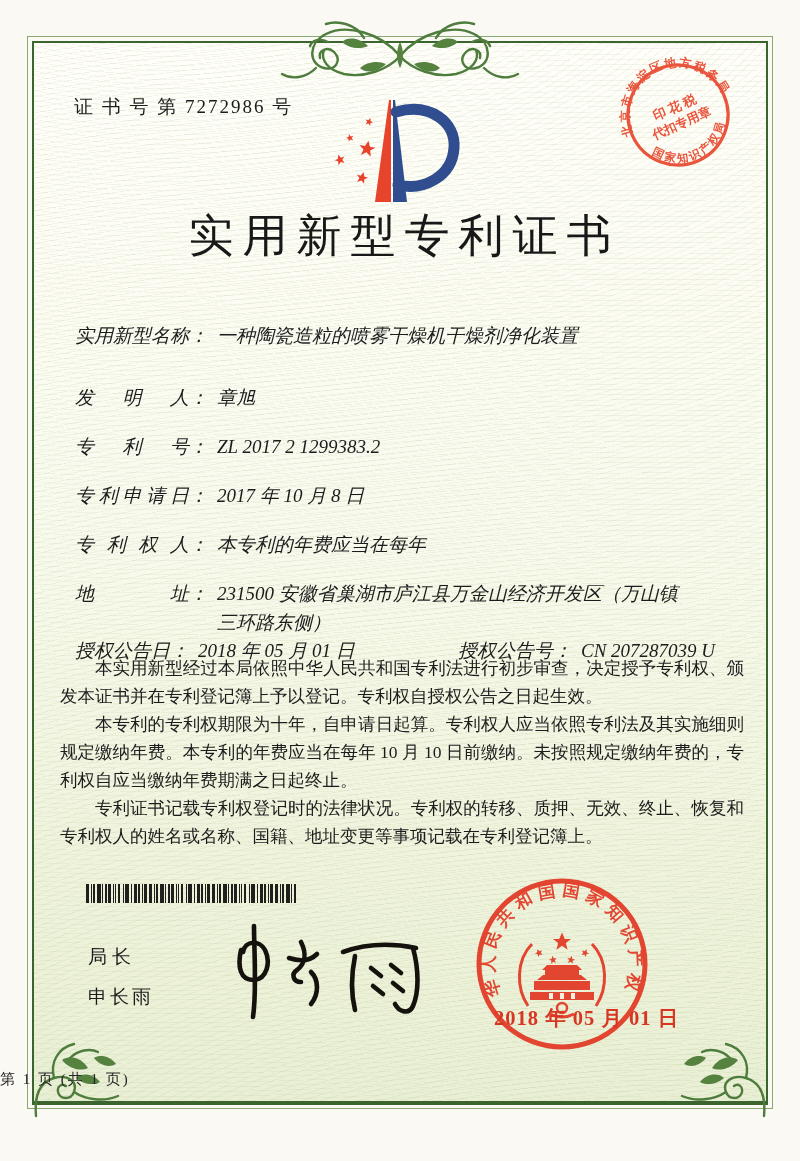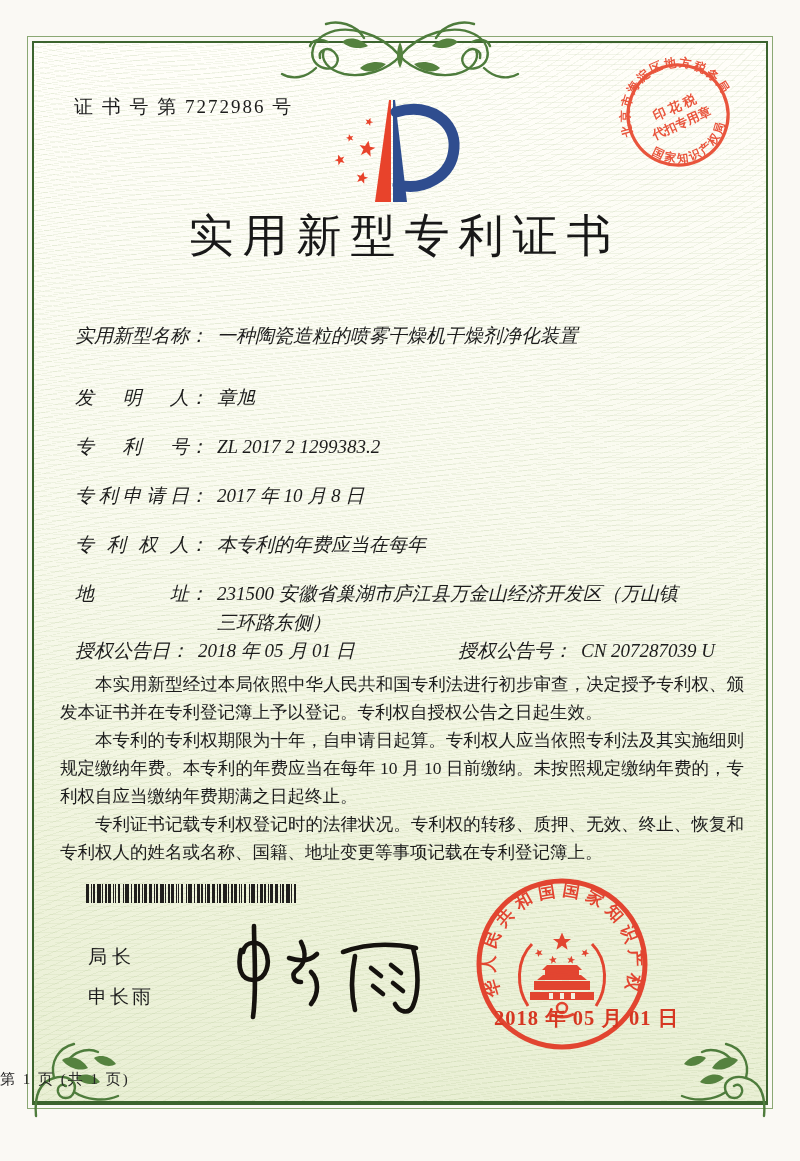--- a/index.html
+++ b/index.html
@@ -26,21 +26,21 @@
   .tax-stamp{position:absolute; left:613px; top:50px; z-index:5; transform:rotate(-24deg); opacity:.93;}
   .title{position:absolute; left:0; right:0; top:206px; z-index:4; text-align:center;
          font-size:45px; font-weight:400; letter-spacing:9px; text-indent:9px; color:#181818;}
   .frow{position:absolute; left:75px; right:40px; z-index:4; font-size:19px; line-height:1.5;font-style:italic;}
   .flabel{display:inline-block; width:114px; text-align:justify; text-align-last:justify; vertical-align:top;}
   .flabel-nat{display:inline-block; vertical-align:top;}
   .fcolon{vertical-align:top;}
   .fvalue{margin-left:9px; vertical-align:top; display:inline-block;}
   .addr-value{width:474px; line-height:1.5;}
   .grant-no{position:absolute; left:383px; top:0;}
-  .paras{position:absolute; left:60px; width:684px; top:670px; z-index:4;
+  .paras{position:absolute; left:60px; width:684px; top:654px; z-index:4;
          font-size:17.5px; line-height:1.6; text-align:justify;}
   .paras p{margin:0; text-indent:2em;}
   .barcode{position:absolute; left:85px; top:884px; z-index:4;}
   .sig-title{position:absolute; left:88px; top:944px; z-index:4; font-size:19px; letter-spacing:5px;text-align:center;}
   .sig-name{position:absolute; left:88px; top:984px; z-index:4; font-size:19px; letter-spacing:3px;}
   .signature{position:absolute; left:213px; top:920px; z-index:5;}
   .seal{position:absolute; left:472px; top:874px; z-index:5; opacity:.95;}
   .seal-date{position:absolute; left:494px; top:1004px; z-index:6; font-size:20.5px; font-weight:700;
              color:#d63722; letter-spacing:1px;}
   .footer{position:absolute; left:0; right:0; top:1070px; z-index:4; text-align:left; font-size:15px; letter-spacing:2px; color:#262626;}

